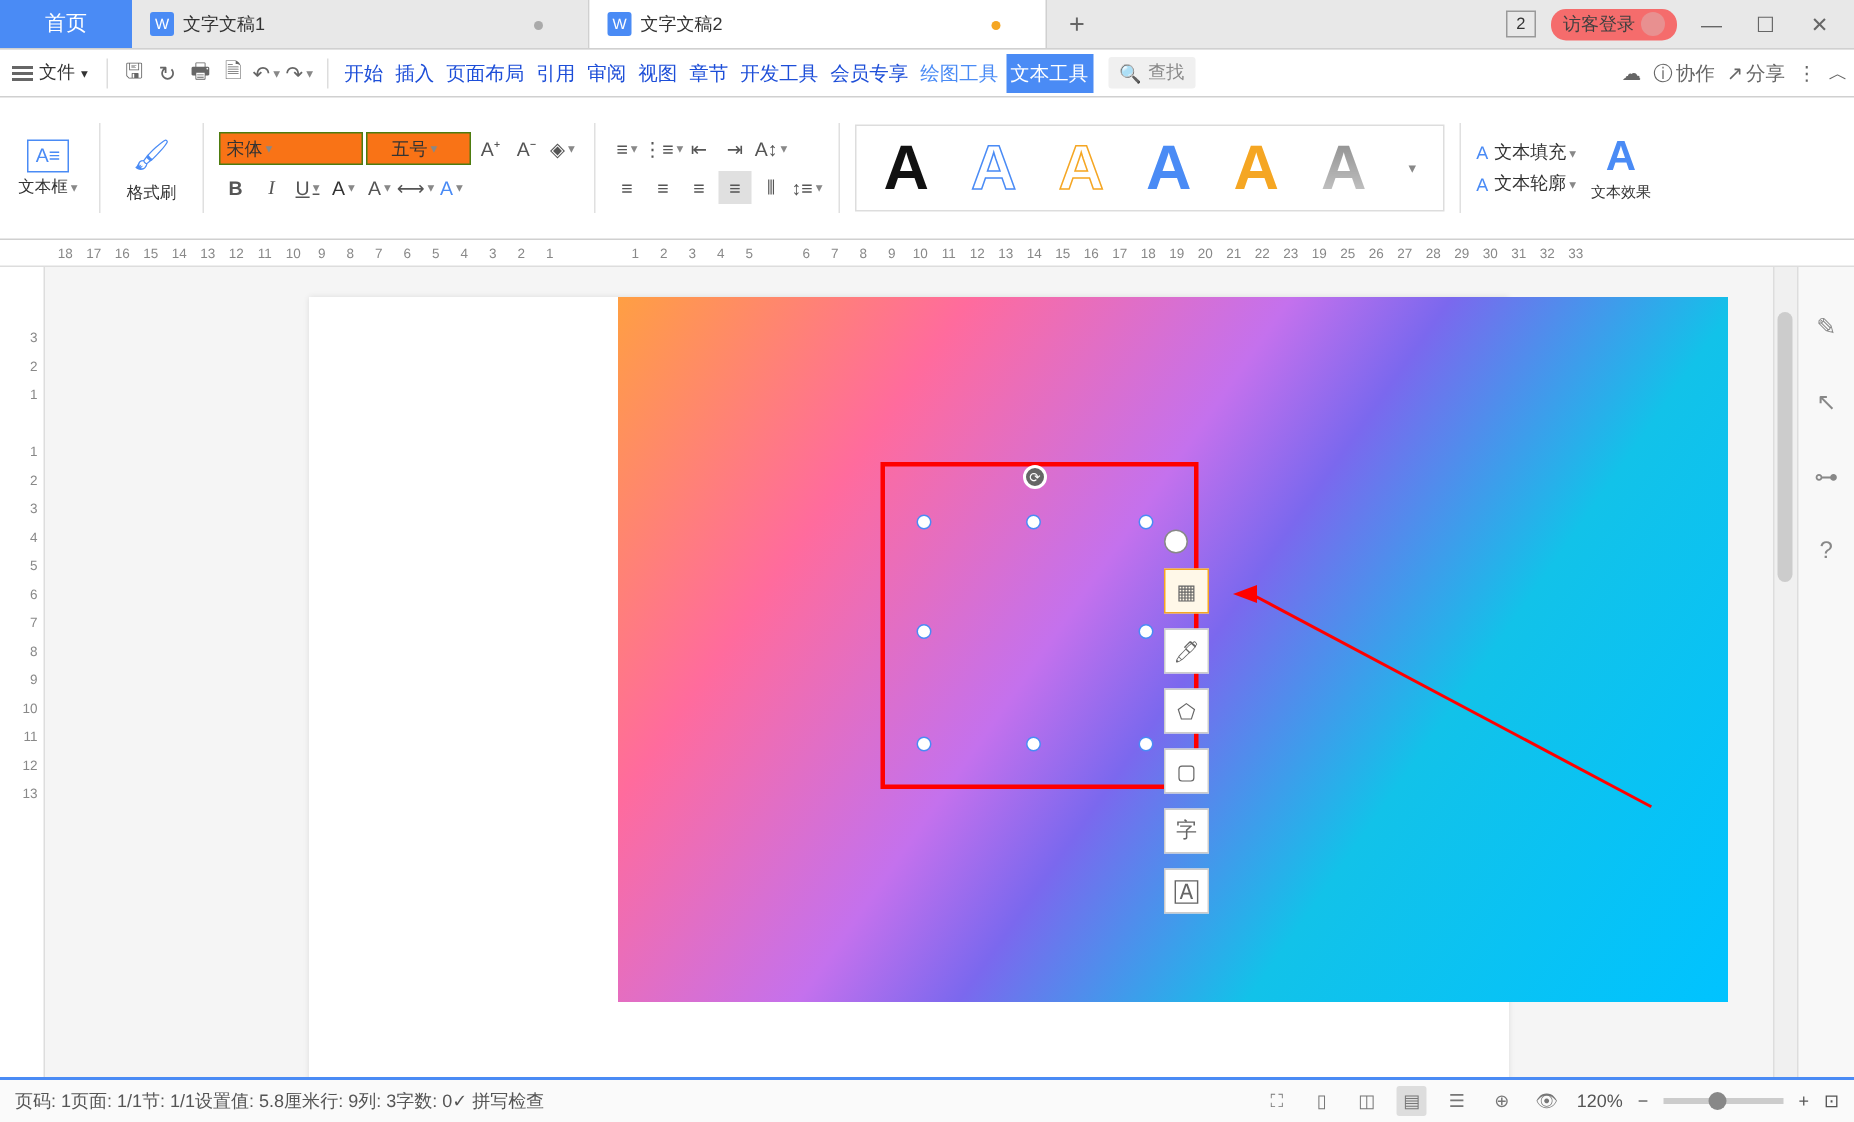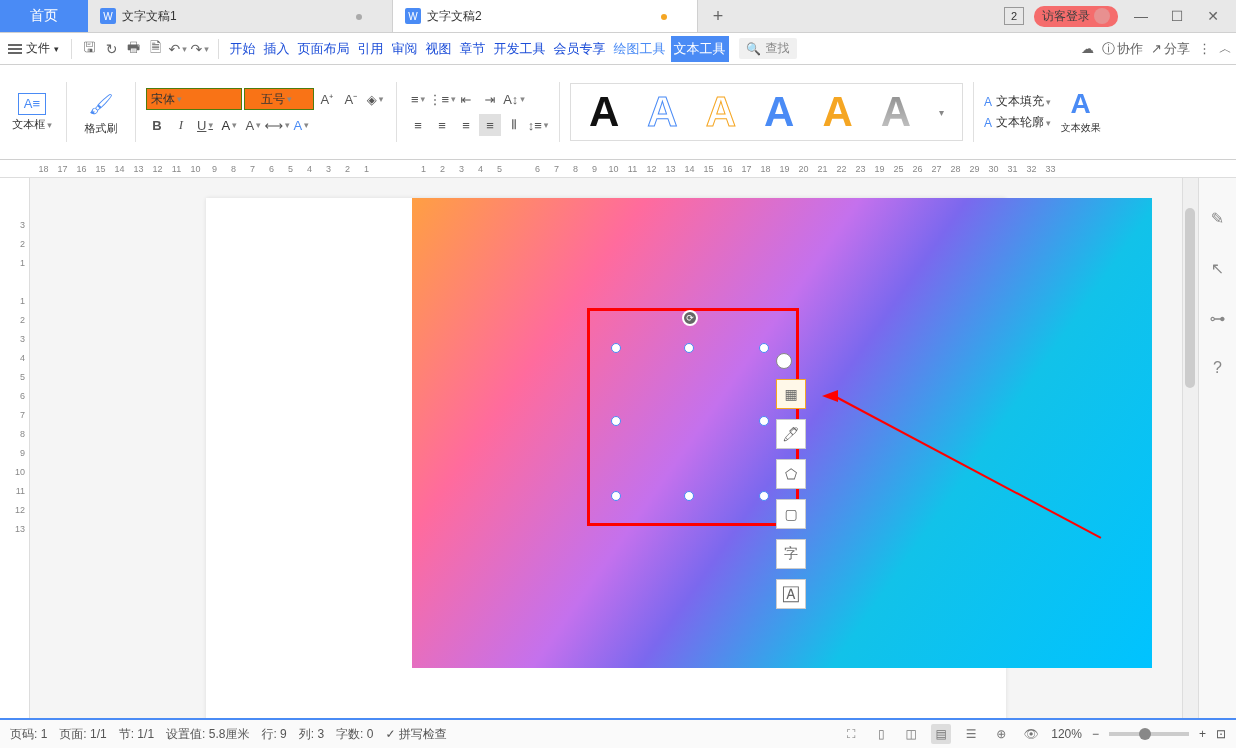--- a/index.html
+++ b/index.html
@@ -75,21 +75,21 @@
 .arrow-line { position: absolute; width: 350px; height: 2px; background: red; transform-origin: left center; }
 .arrow-head { position: absolute; width: 0; height: 0; border-right: 16px solid red; border-top: 6px solid transparent; border-bottom: 6px solid transparent; }
 
 .right-panel { width: 38px; background: #f8f8f8; border-left: 1px solid #ddd; display: flex; flex-direction: column; align-items: center; padding-top: 30px; gap: 30px; }
 .rp-icon { width: 20px; height: 20px; display: flex; align-items: center; justify-content: center; color: #888; font-size: 16px; }
 
 .scroll-spacer { width: 16px; background: #f0f0f0; border-left: 1px solid #ddd; position: relative; }
 .scroll-thumb { position: absolute; top: 30px; left: 2px; width: 10px; height: 180px; background: #ccc; border-radius: 5px; }
 
 
-.statusbar { height: 30px; border-top: 2px solid #4a8bf5; display: flex; align-items: center; padding: 0 10px; font-size: 12px; color: #555; gap: 12px; background: #fafafa; }
+.statusbar { height: 30px; border-top: 2px solid #4a8bf5; display: flex; align-items: center; padding: 0 10px; font-size: 12px; color: #555; background: #fafafa; }
 .status-right { margin-left: auto; display: flex; align-items: center; gap: 10px; }
 .view-btn { width: 20px; height: 20px; display: flex; align-items: center; justify-content: center; color: #777; }
 .view-btn.active { background: #ddd; border-radius: 2px; }
 .zoom-slider { width: 80px; height: 4px; background: #ccc; position: relative; }
 .zoom-slider .thumb { position: absolute; left: 30px; top: -4px; width: 12px; height: 12px; background: #888; border-radius: 50%; }
 
 .watermark { position: absolute; right: 10px; bottom: 40px; color: rgba(255,255,255,0.6); font-size: 12px; pointer-events: none; text-align: right; }
 .watermark .logo { font-size: 28px; font-weight: bold; color: rgba(255,255,255,0.6); }
 </style>
 </head>

